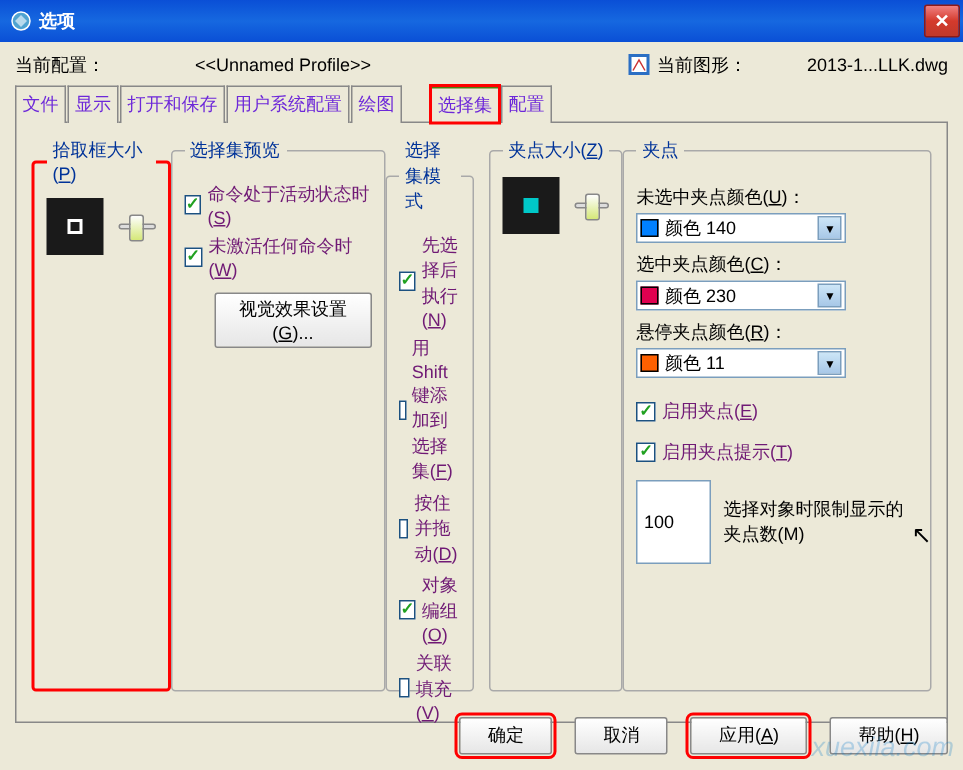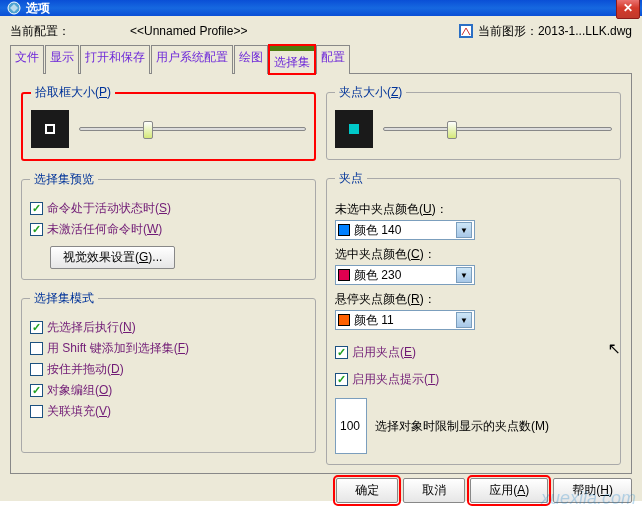--- a/index.html
+++ b/index.html
@@ -1,32 +1,32 @@
 <!DOCTYPE html>
 <html><head>
 <meta charset="utf-8">
 <style>
 * { box-sizing: border-box; margin: 0; padding: 0; font-family: "Microsoft YaHei", SimSun, sans-serif; font-size: 12px; }
 body { background: #fff; width: 642px; height: 513px; overflow: hidden; position: relative; }
-.titlebar { height: 16px; background: linear-gradient(to bottom, #0a4fd6 0%, #1668e0 50%, #0a4fd6 100%); display: flex; align-items: center; padding: 0 2px 0 6px; color: #fff; }
+.titlebar { height: 28px; background: linear-gradient(to bottom, #0a4fd6 0%, #1668e0 50%, #0a4fd6 100%); display: flex; align-items: center; padding: 0 2px 0 6px; color: #fff; }
 .titlebar .icon-app { width: 16px; height: 16px; display: inline-flex; align-items: center; justify-content: center; margin-right: 4px; }
 .titlebar .title { flex: 1; font-weight: bold; }
 .titlebar .close { width: 24px; height: 22px; background: linear-gradient(to bottom, #f08080 0%, #d43a2c 50%, #c0392b 100%); border: 1px solid #8b1a1a; border-radius: 2px; color: #fff; display: flex; align-items: center; justify-content: center; font-weight: bold; cursor: pointer; }
 .content { background: #ece9d8; height: 485px; padding: 4px 10px 10px 10px; }
 .profile-row { display: flex; align-items: center; height: 22px; margin-bottom: 2px; }
 .profile-row .lbl { color: #000; }
 .profile-row .val { margin-left: 60px; }
 .profile-row .mid { flex: 1; }
 .profile-row .diagicon { width: 16px; height: 16px; display: inline-block; margin-right: 4px; }
 .tabs { display: flex; border-bottom: 1px solid #888; margin-top: 2px; position: relative; }
 .tab { padding: 3px 4px; background: #ece9d8; border: 1px solid #888; border-bottom: none; margin-right: 1px; cursor: pointer; color: #6d28d9; position: relative; top: 1px; }
-.tab.active { background: #ece9d8; border-top: 6px solid #4d7c0f; z-index: 2; }
+.tab.active { background: #ece9d8; border-top: 2px solid #4d7c0f; z-index: 2; margin-left: 18px; }
 .tab.hl { outline: 2px solid #ff0000; outline-offset: -1px; }
 .panel { background: #ece9d8; border: 1px solid #888; border-top: none; height: 400px; padding: 10px; display: flex; gap: 10px; position: relative; }
-.col { flex: 1; display: flex; flex-direction: column; }
+.col { flex: 1; display: flex; }
 fieldset { border: 1px solid #a9a9a9; border-radius: 3px; padding: 8px 8px 10px 8px; margin-bottom: 10px; }
 legend { color: #003399; padding: 0 4px; }
 legend .underline { text-decoration: underline; }
 .redbox { border: 2px solid #ff0000; }
 .slider-row { display: flex; align-items: center; gap: 10px; height: 40px; }
 .swatch { width: 38px; height: 38px; background: #1a1a1a; display: flex; align-items: center; justify-content: center; }
 .swatch .inner-sq { width: 10px; height: 10px; border: 2px solid #fff; }
 .swatch .inner-fill { width: 10px; height: 10px; background: #00c8c8; }
 .slider { flex: 1; height: 20px; position: relative; }
 .slider .track { position: absolute; top: 8px; left: 0; right: 0; height: 4px; background: #ddd; border: 1px solid #888; border-radius: 2px; }
@@ -38,23 +38,23 @@
 .chk-label .u { text-decoration: underline; }
 .btn { background: linear-gradient(to bottom, #fff, #e6e6e6); border: 1px solid #888; border-radius: 2px; padding: 2px 12px; cursor: pointer; color: #000; }
 .btn .u { text-decoration: underline; }
 .visual-btn { margin-left: 20px; margin-top: 4px; }
 .colorsel { width: 140px; height: 20px; border: 1px solid #7b9ebd; background: #fff; display: flex; align-items: center; padding: 0 2px; cursor: pointer; margin-top: 2px; }
 .colorsel .sw { width: 12px; height: 12px; border: 1px solid #000; margin-right: 4px; }
 .colorsel .txt { flex: 1; }
 .colorsel .arrow { width: 16px; height: 16px; background: linear-gradient(to bottom, #cde6f7, #a7c7e7); border: 1px solid #7b9ebd; display: flex; align-items: center; justify-content: center; font-size: 8px; color: #000; }
 .field-lbl { color: #000; margin-top: 6px; }
 .field-lbl .u { text-decoration: underline; }
-input[type=text] { border: 1px solid #7b9ebd; padding: 20px 4px; width: 32px; background: #fff; font-family: inherit; font-size: 12px; }
+input[type=text] { border: 1px solid #7b9ebd; padding: 20px 4px; width: 50px; background: #fff; font-family: inherit; font-size: 12px; }
 .limit-row { display: flex; align-items: center; gap: 8px; margin-top: 10px; }
-.bottom-btns { position: absolute; bottom: 10px; right: 10px; display: flex; gap: 5px; margin-top: 28px; }
+.bottom-btns { position: absolute; bottom: 10px; right: 10px; display: flex; gap: 15px; margin-top: 28px; }
 .bottom-btns .btn { padding: 3px 18px; }
 .bottom-btns .btn.hl { outline: 2px solid #ff0000; outline-offset: 1px; }
 .cursor-arrow { position: absolute; top: 265px; right: 10px; font-size: 16px; color: #000; pointer-events: none; }
 .watermark { position: absolute; bottom: 4px; right: 6px; color: rgba(0,120,200,0.25); font-size: 18px; font-style: italic; pointer-events: none; text-align: right; }
 </style>
 </head>
 <body>
 
 <div class="titlebar">
   <span class="icon-app">
@@ -73,21 +73,21 @@
     <span class="val">&lt;&lt;Unnamed Profile&gt;&gt;</span>
     <span class="mid"></span>
     <span class="diagicon">
       <svg width="16" height="16" viewBox="0 0 16 16">
           <rect x="1" y="1" width="14" height="14" fill="#2b6fc4"></rect>
           <rect x="3" y="3" width="10" height="10" fill="#fff"></rect>
           <path d="M4 12 L8 5 L12 12" stroke="#c33" fill="none"></path>
         </svg>
     </span>
     <span class="lbl">当前图形：</span>
-    <span style="">2013-1...LLK.dwg</span>
+    <span style="margin-left:40px">2013-1...LLK.dwg</span>
   </div>
 
   <div class="tabs">
     <div class="tab">文件</div>
     <div class="tab">显示</div>
     <div class="tab">打开和保存</div>
     <div class="tab">用户系统配置</div>
     <div class="tab">绘图</div>
     <div class="tab active hl">选择集</div>
     <div class="tab">配置</div>

